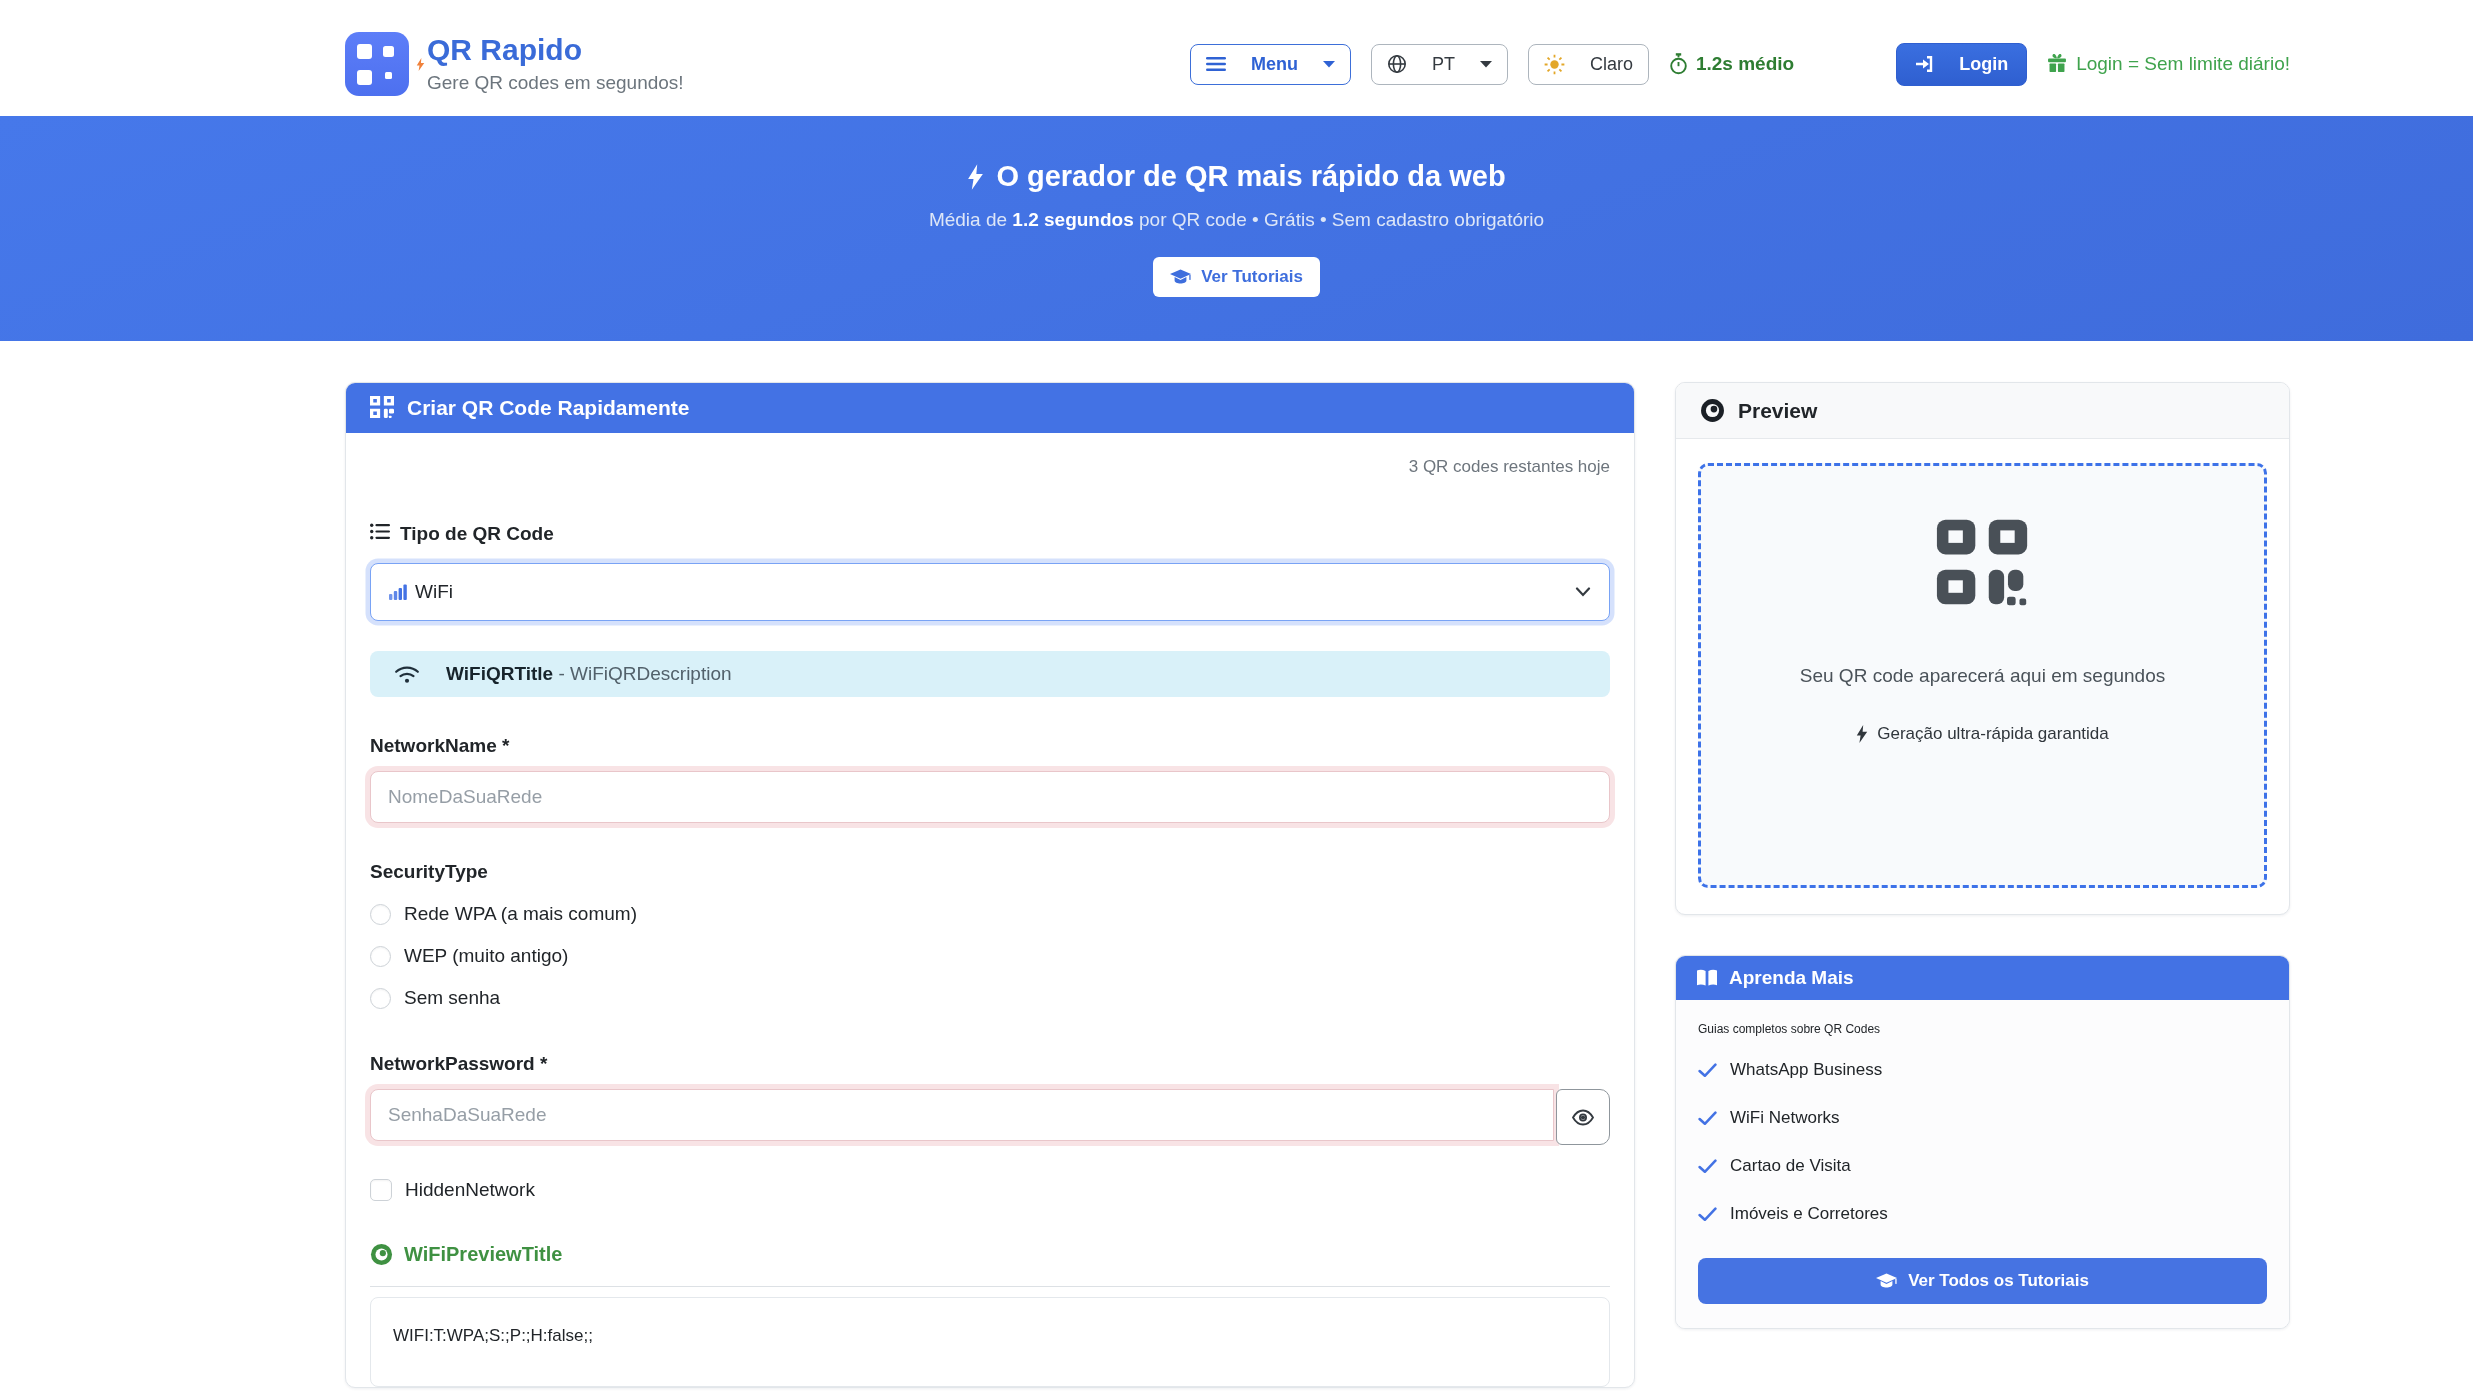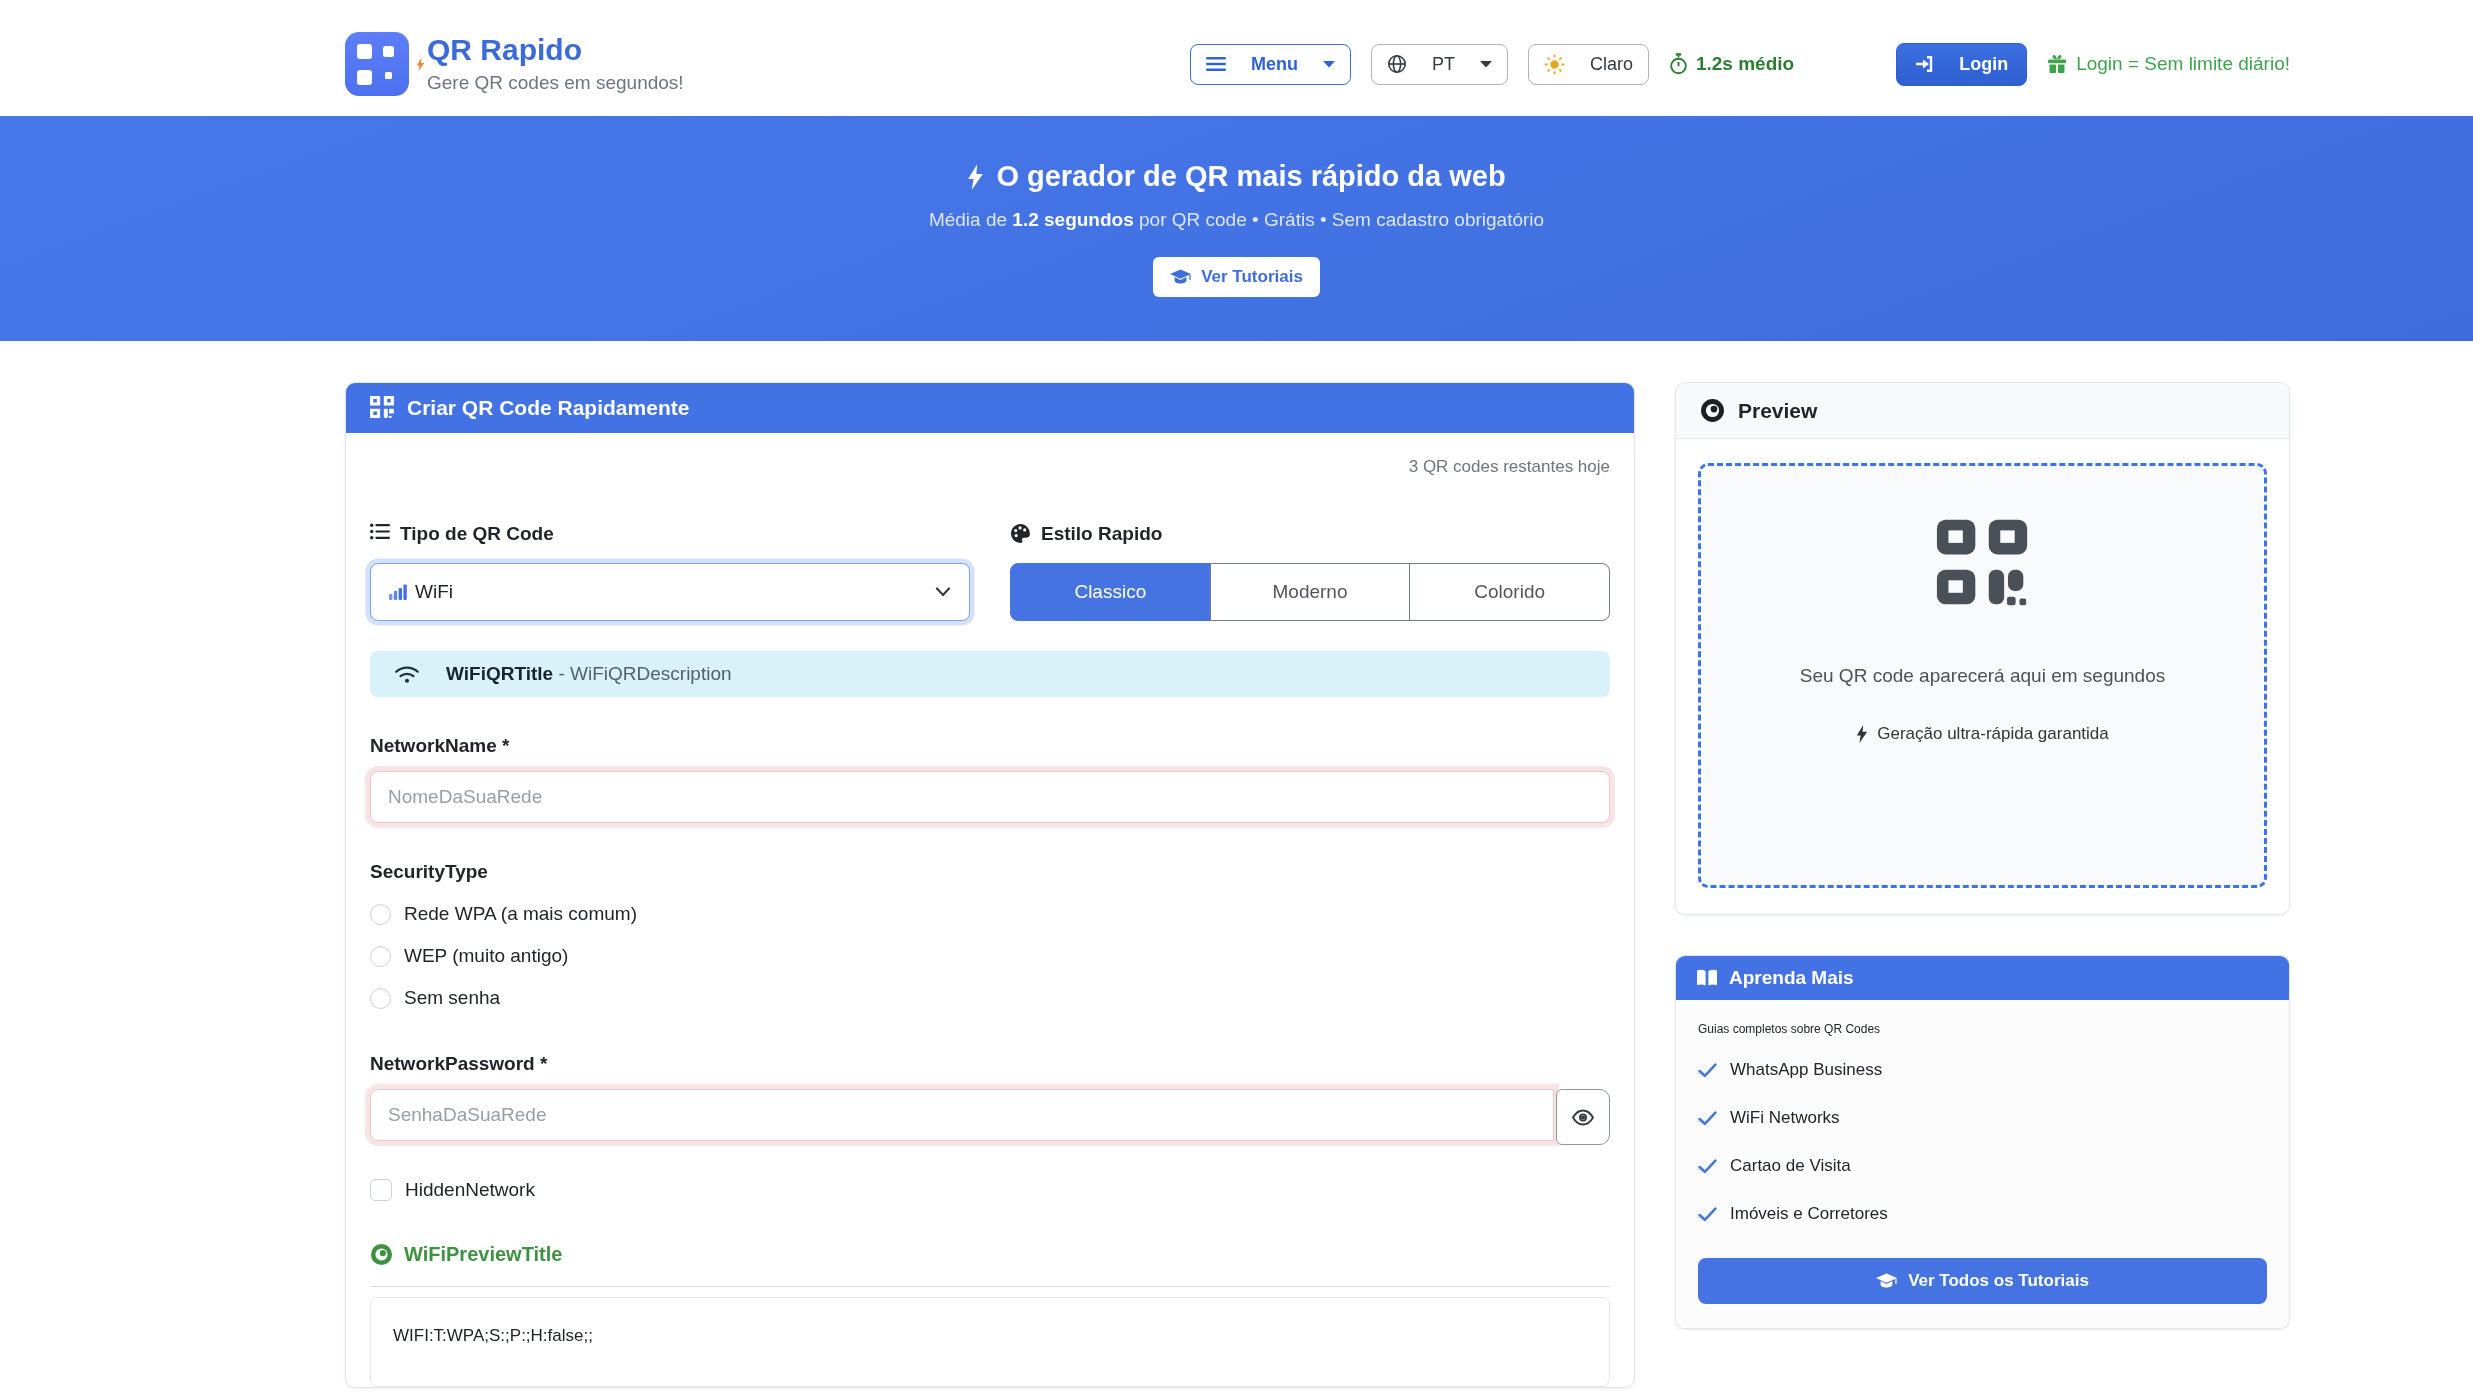--- a/index.html
+++ b/index.html
@@ -19,21 +19,21 @@
   .logo-spark { position:absolute; right:-7px; top:26px; color:#f0823c; }
   .brand-text .t { font-size:30px; font-weight:bold; color:#3a6bd8; line-height:36px; }
   .brand-text .s { font-size:19px; color:#6c757d; margin-top:4px; }
   .hdr-right { margin-left:auto; display:flex; align-items:center; gap:20px; }
   .btn { display:inline-flex; align-items:center; gap:25px; border-radius:8px; cursor:pointer;
          background:#fff; font-size:18px; padding:9px 15px; border:1px solid #adb5bd; color:#343a40; }
   .btn-menu { border:1.5px solid #3d6fd9; color:#2f62d4; font-weight:bold; }
   .speed-badge { display:inline-flex; align-items:center; gap:8px; color:#2e7d32; font-weight:bold; font-size:19px; }
   .btn-login { margin-left:82px; background:linear-gradient(180deg,#3a6fe0,#2f5fd0); border:1px solid #2f5fd0;
                color:#fff; font-weight:bold; padding:10px 18px; }
-  .promo { display:inline-flex; align-items:center; gap:9px; color:#3fa34d; font-size:19px; }
+  .promo { display:inline-flex; align-items:flex-start; gap:9px; color:#3fa34d; font-size:19px; }
 
   
   .hero { height:225px; background:linear-gradient(160deg,#4678ea 0%,#3f6cdc 100%);
           display:flex; flex-direction:column; align-items:center; justify-content:center; color:#fff; }
   .hero-title { display:flex; align-items:center; gap:12px; font-size:29px; font-weight:bold; }
   .hero-sub { margin-top:16px; font-size:19px; color:#dde6f7; }
   .hero-sub b { color:#fff; }
   .hero-cta { margin-top:26px; display:inline-flex; align-items:center; gap:10px; background:#fff;
               color:#3e6edd; border:none; border-radius:6px; padding:10px 17px; font-size:17px;
               font-weight:bold; font-family:inherit; cursor:pointer; }
@@ -283,39 +283,20 @@
               </span>
               <span>WiFi</span>
               <span class="ic chev">
                 <svg width="16" height="10" viewBox="0 0 16 10" fill="none" stroke="#343a40" stroke-width="2.2" stroke-linecap="round">
                     <path d="M2 1.5 L8 8 L14 1.5"></path>
                   </svg>
               </span>
             </div>
           </div>
 
-          <div class="col">
-            <div class="field-label">
-              <span class="ic">
-                <svg width="21" height="21" viewBox="0 0 20 20" fill="#212529">
-                  <path d="M10 1 C5 1 1 5 1 10 c0 5 4 9 9 9 c1.6 0 2.3 -1.1 1.6 -2.3 c-0.6 -1.2 0 -2.7 1.6 -2.7 h2.4 C17.8 14 19 12.6 19 10.8 C19 5.4 15 1 10 1 Z"></path>
-                  <circle cx="5.4" cy="7.2" r="1.5" fill="#fff"></circle>
-                    <circle cx="9.6" cy="4.7" r="1.5" fill="#fff"></circle>
-                  <circle cx="14" cy="6.6" r="1.5" fill="#fff"></circle>
-                    <circle cx="5.9" cy="12" r="1.5" fill="#fff"></circle>
-                </svg>
-              </span>
-              <span>Estilo Rapido</span>
-            </div>
-            <div class="styles">
-              <button class="active">Classico</button>
-              <button>Moderno</button>
-              <button>Colorido</button>
-            </div>
-          </div>
         </div>
 
         <div class="alert-info">
           <span class="ic">
             <svg width="26" height="20" viewBox="0 0 24 18" fill="none" stroke="#20303b" stroke-width="2" stroke-linecap="round">
               <path d="M2 7 a14 13 0 0 1 20 0"></path>
                 <path d="M6 11 a9 8.6 0 0 1 12 0"></path>
               <circle cx="12" cy="15.2" r="1.9" fill="#20303b" stroke="none"></circle>
             </svg>
           </span>

